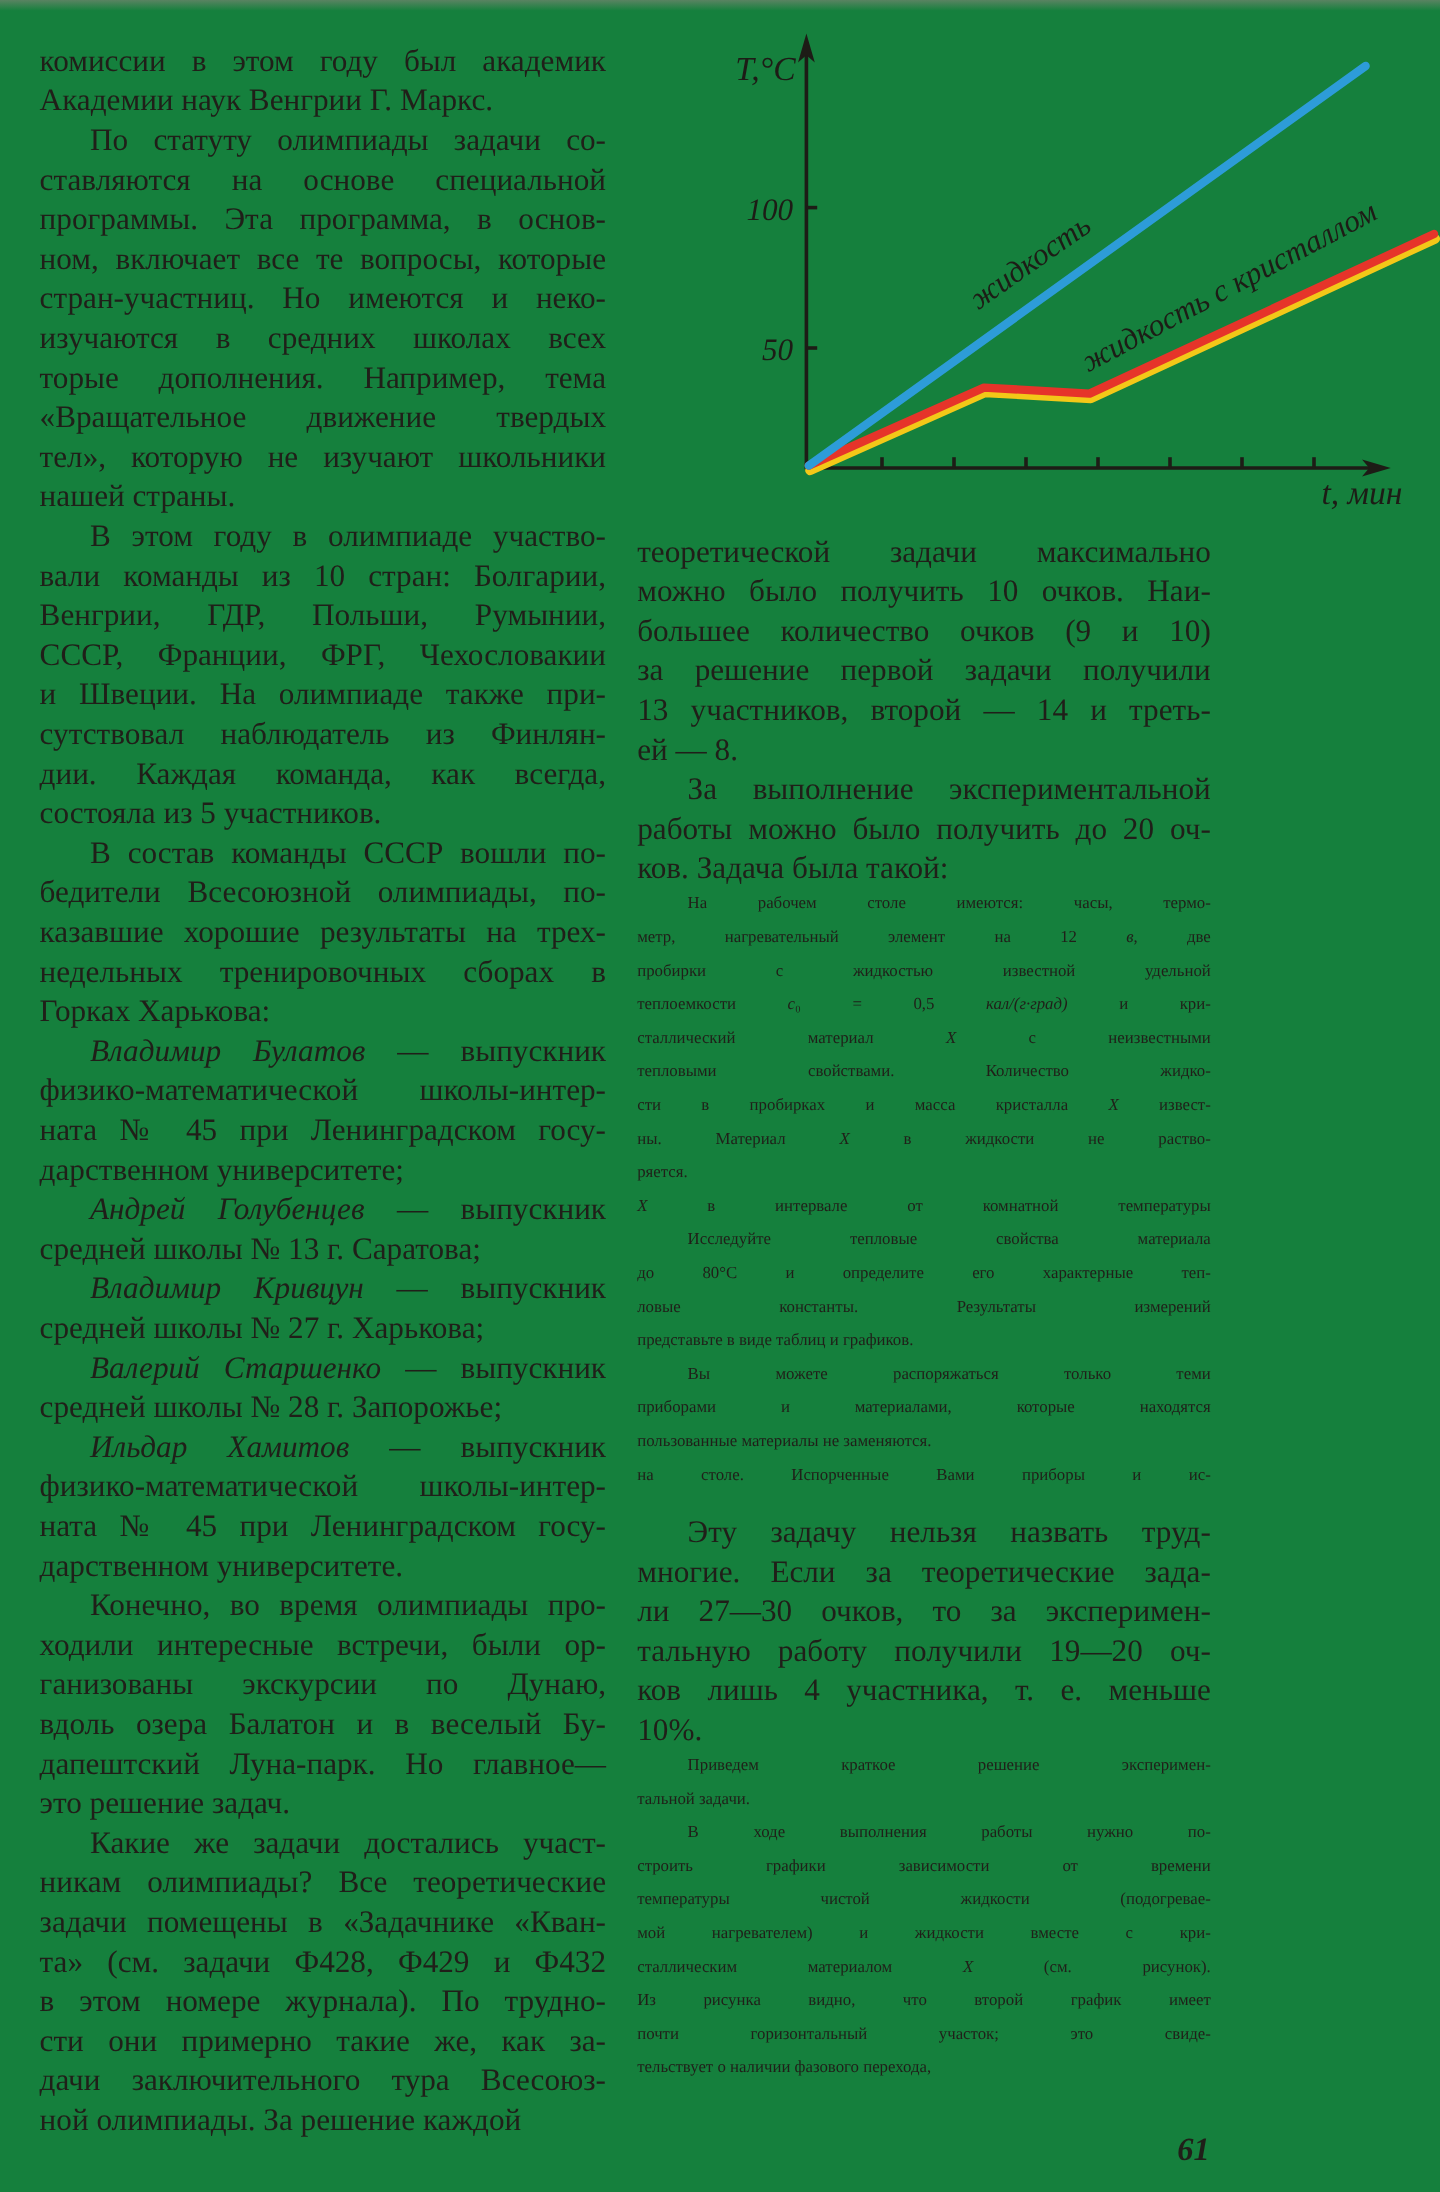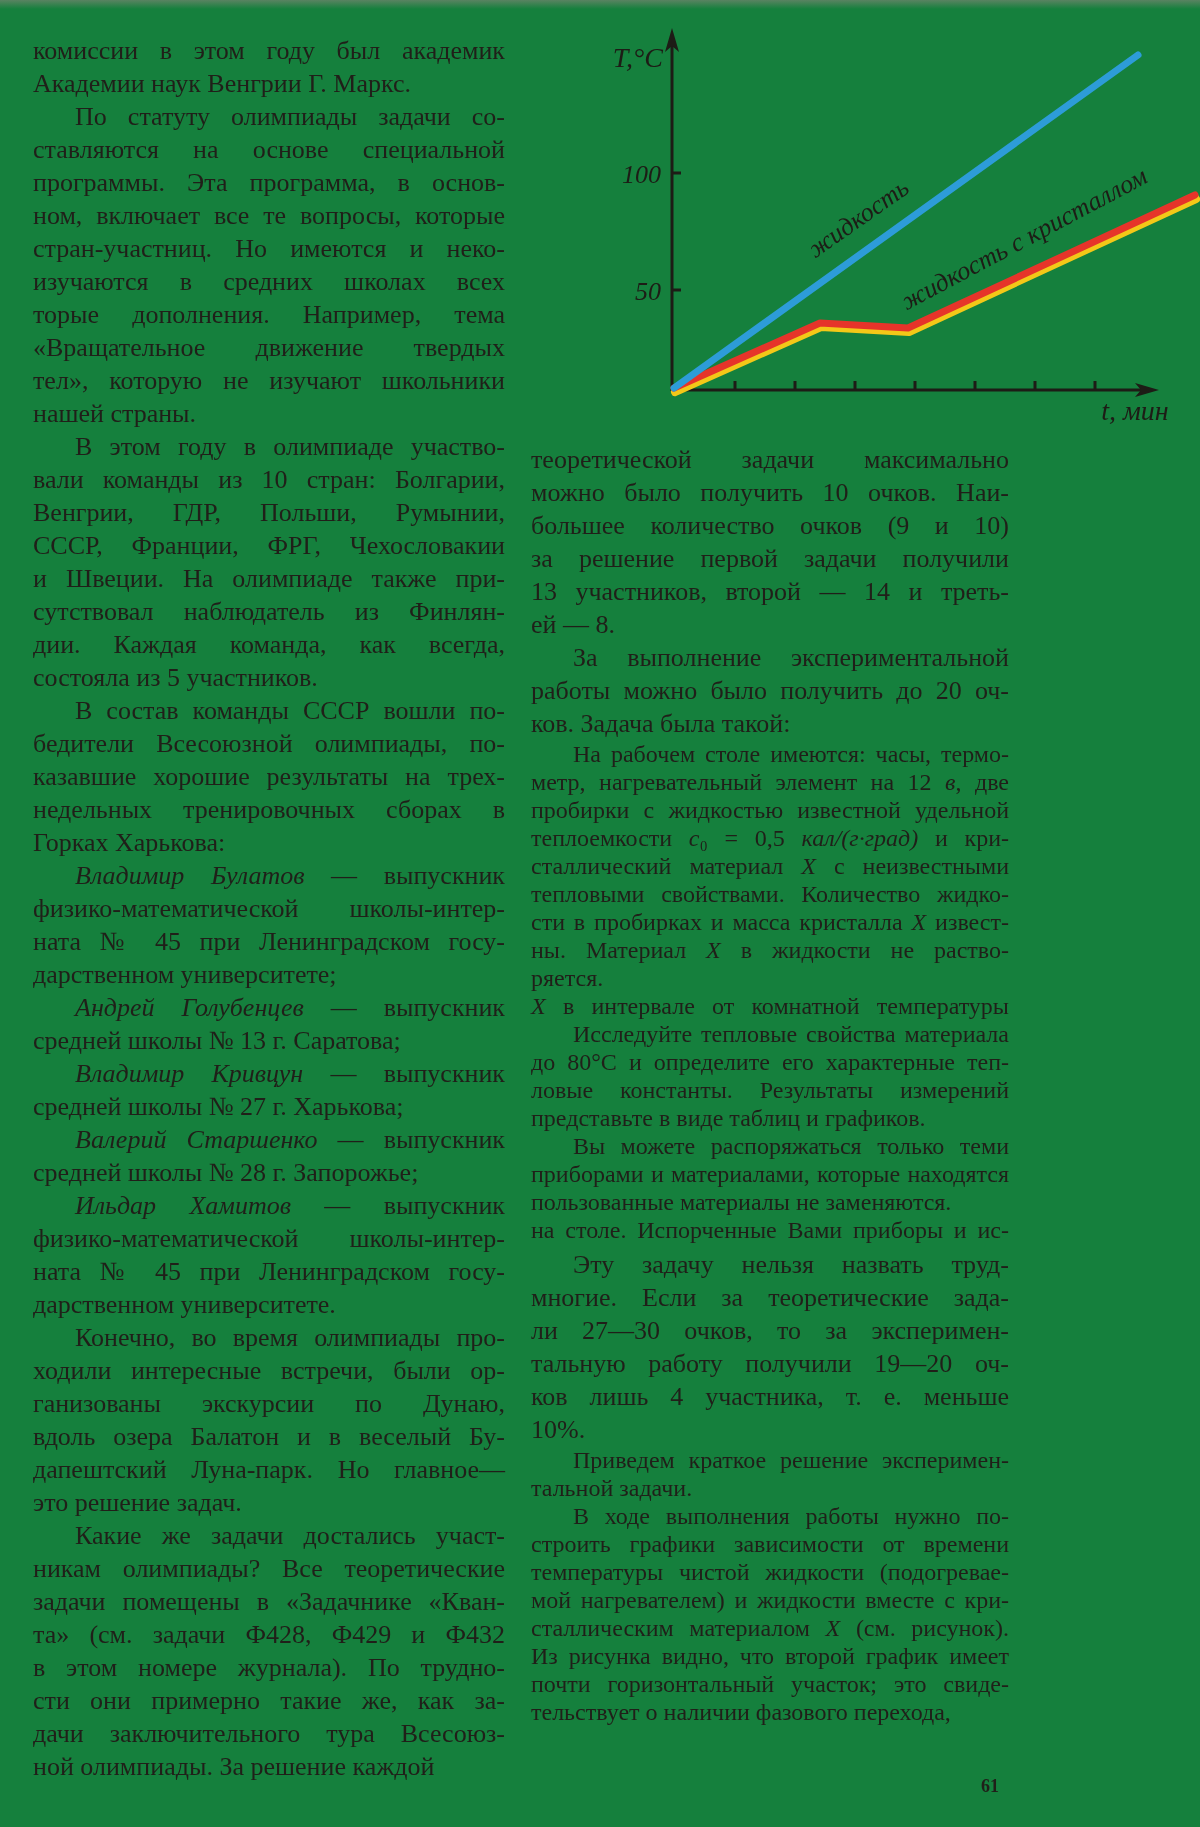--- a/index.html
+++ b/index.html
@@ -13,37 +13,37 @@
   }
   .top-shade{
     position:absolute;top:0;left:0;right:0;height:9px;
     background:linear-gradient(#87857a,rgba(135,133,122,0));
     opacity:.6;pointer-events:none;
   }
   .col{position:absolute;}
   .col-left{left:33px;top:34px;width:472px;}
   .col-right{left:531px;top:443px;width:478px;}
   .para{margin:0;}
-  .para.gap{margin-top:4px;}
+  .para.gap{margin-top:16px;}
   .line{
     font-size:26px;line-height:33px;height:33px;
     text-align:justify;text-align-last:justify;
     white-space:normal;overflow:visible;
   }
-  .para.small .line{font-size:24px;line-height:28px;height:28px;}
+  .para.small .line{font-size:14px;line-height:28px;height:28px;}
   .line.last{text-align-last:left;}
   .line.indent{padding-left:42px;}
   .chart{position:absolute;left:545px;top:20px;}
   .chart text{font-family:"Liberation Serif","DejaVu Serif",serif;fill:#1d1c16;}
   .axis-label{font-size:28px;font-style:italic;}
   .tick-label{font-size:26px;font-style:italic;}
   .curve-label{font-size:26px;font-style:italic;}
   .page-number{
     position:absolute;left:981px;top:1776px;
-    font-size:18px;font-weight:700;
+    font-size:27px;font-weight:700;font-style:italic;
   }
 </style>
 </head>
 <body>
 
 <div class="page">
   <div class="top-shade"></div>
 
   <div class="col col-left" id="col-left">
       <div class="para">

